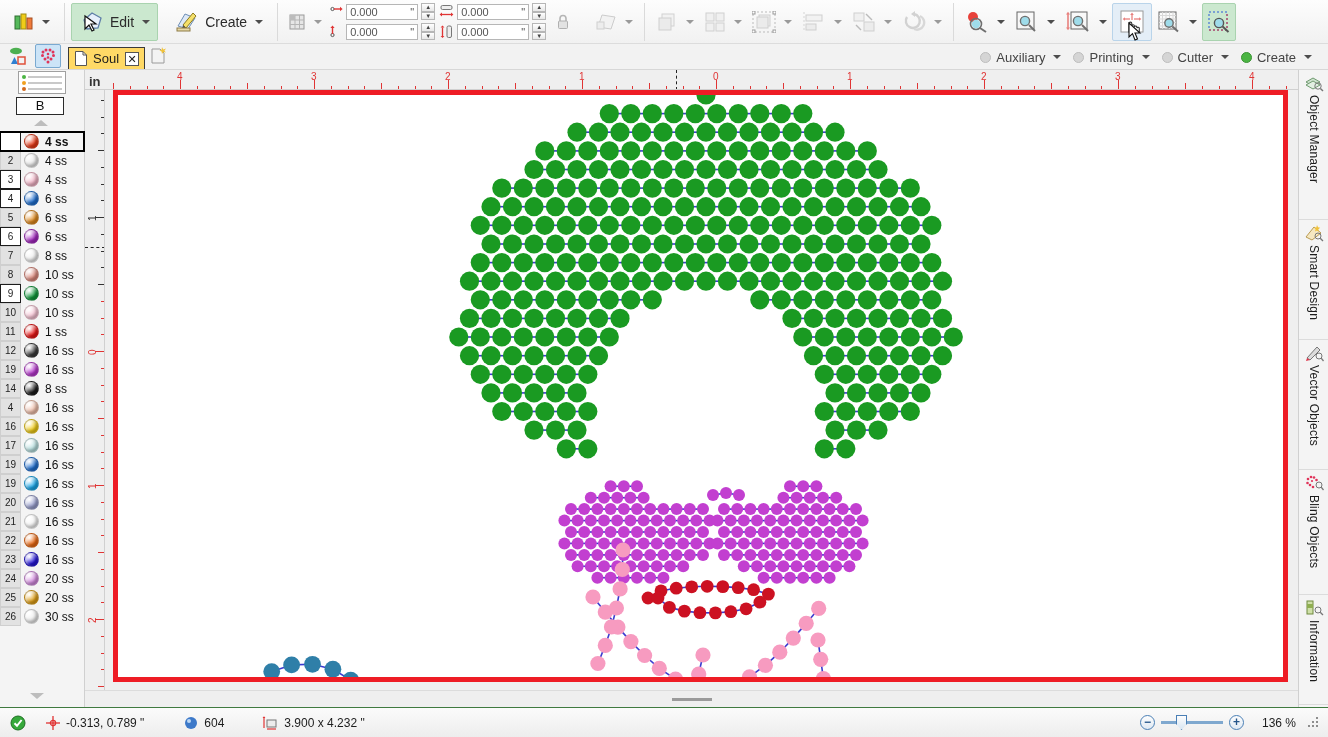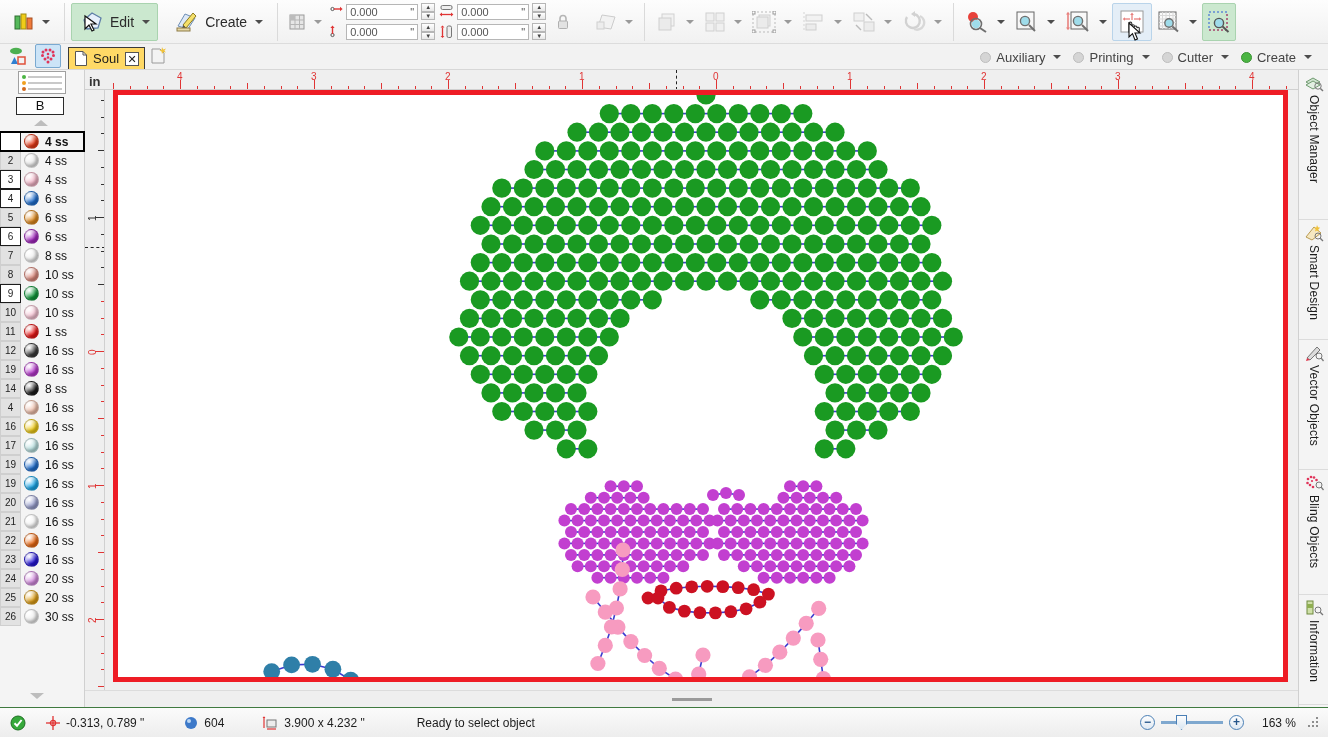--- a/index.html
+++ b/index.html
@@ -2039,28 +2039,25 @@
       <span class="ico">
         <svg width="16" height="14" viewBox="0 0 16 14">
           <line x1="2" y1="1" x2="2" y2="12" stroke="#e03434" stroke-width="1.2"></line>
           <path d="M0.6 2 L2 0.2 L3.4 2 Z" fill="#e03434"></path>
           <rect x="5" y="4" width="9" height="7" fill="#ececec" stroke="#777"></rect>
           <line x1="5" y1="13" x2="14" y2="13" stroke="#e03434" stroke-width="1.2"></line>
         </svg>
       </span>
       <span>3.900 x 4.232 "</span>
     </div>
-    <div class="sb-cell" style="padding-left:42px;">
-      <span>Ready to select object</span>
-    </div>
 
     <div id="zoomctl">
       <span class="zbtn">−</span>
       <span class="ztrack">
         <span class="zthumb"></span>
       </span>
       <span class="zbtn">+</span>
-      <span id="zoompct">163 %</span>
+      <span id="zoompct">136 %</span>
       <span class="grip3"></span>
     </div>
   </div>
 
 </div>
 
 </body></html>

